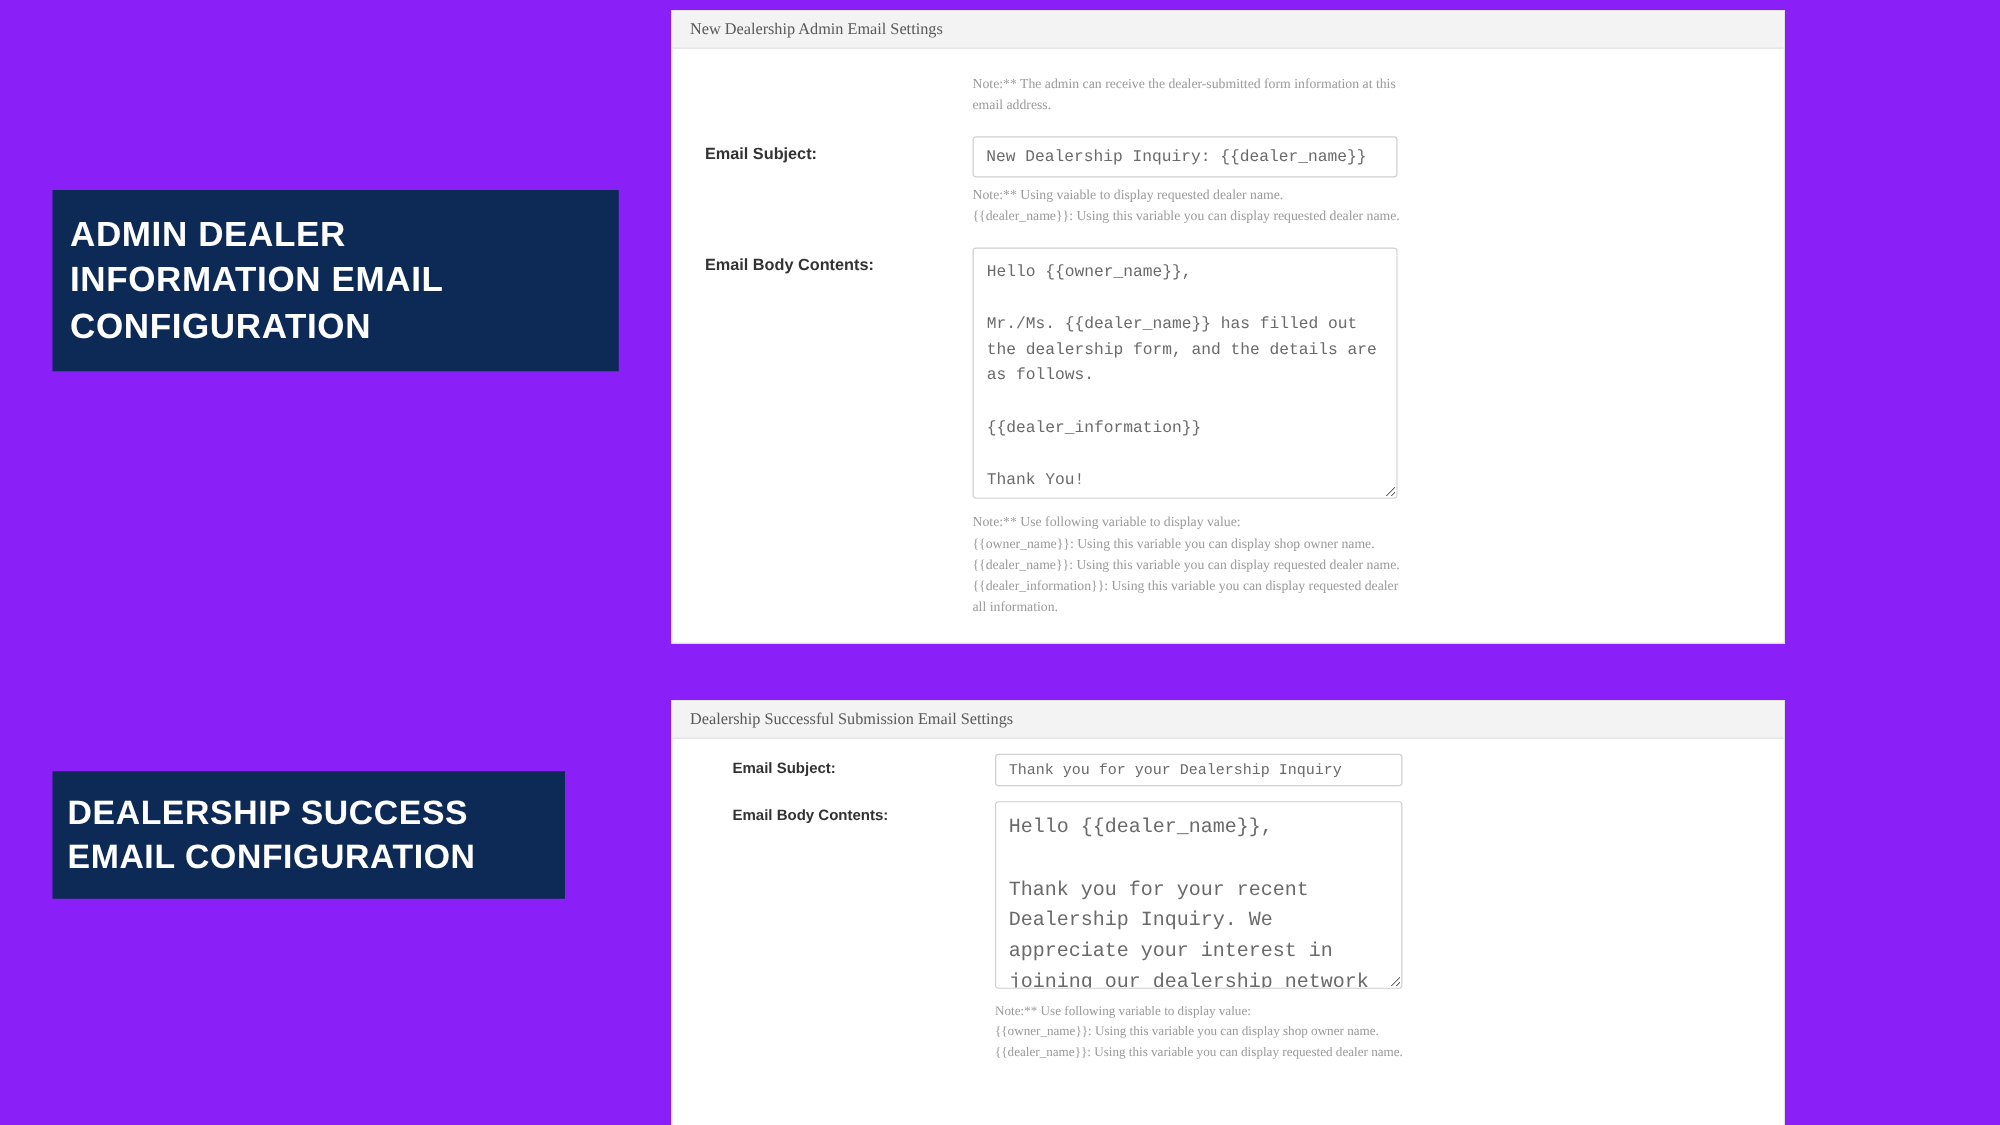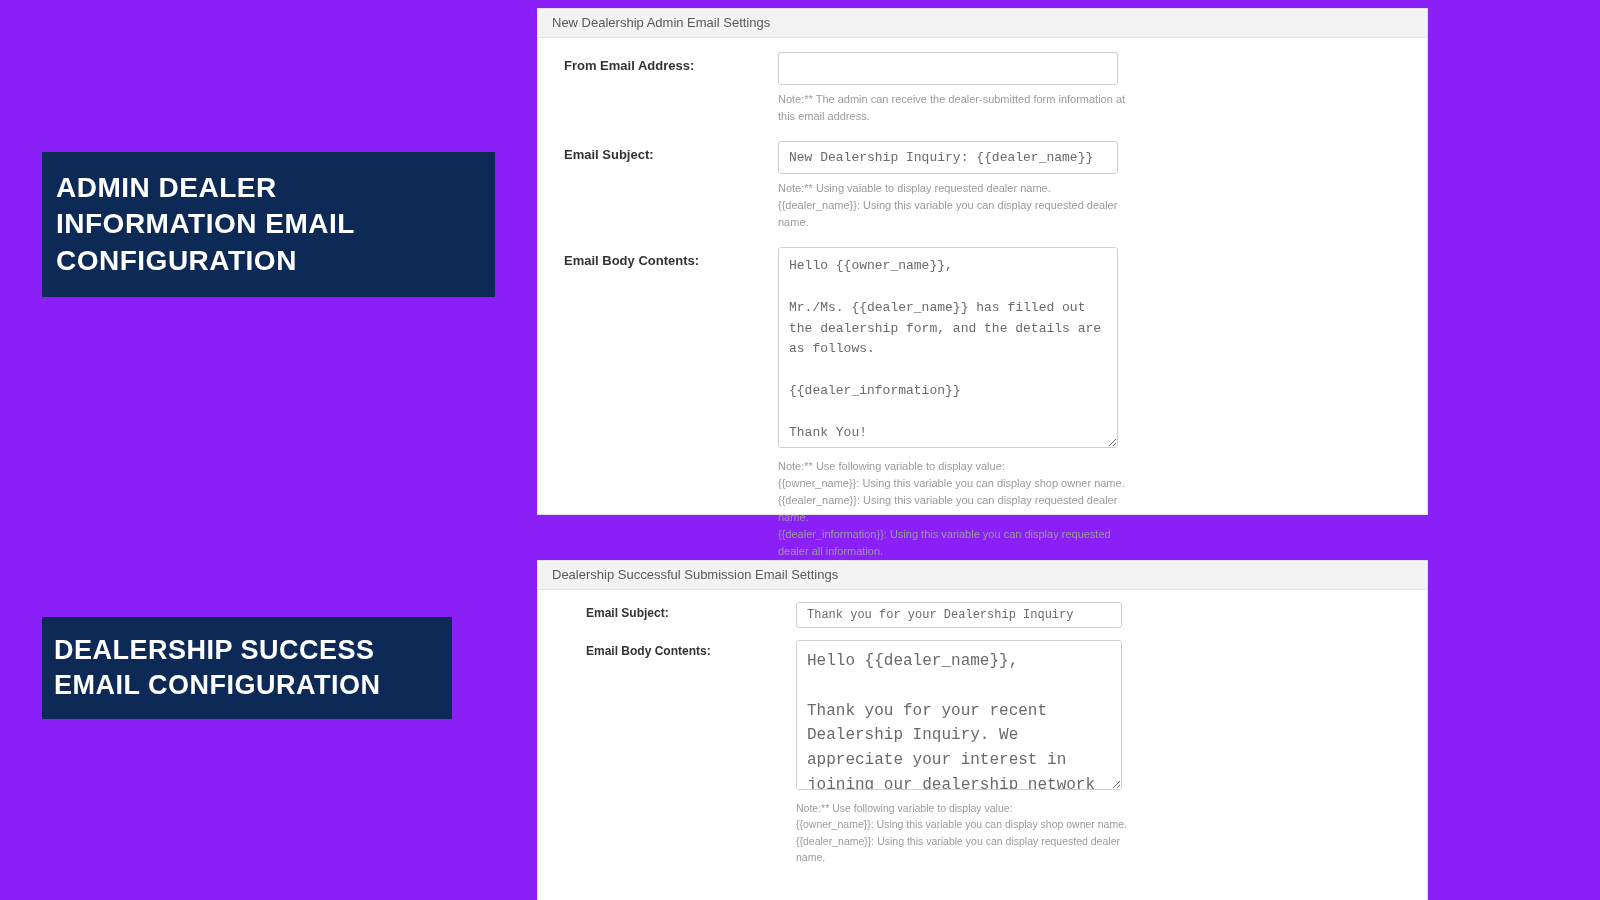--- a/index.html
+++ b/index.html
@@ -24,20 +24,21 @@
     }
     .panel-top { top: 8px; width: 891px; height: 507px; }
     .panel-bottom { top: 560px; width: 891px; height: 370px; }
 
     .panel-header {
       background: #f3f3f3;
       color: #595959;
       font-size: 13px;
       padding: 6px 14px 7px 14px;
       border-bottom: 1px solid #e4e4e4;
+      font-family: Liberation Serif, serif;
     }
 
     .form-body { padding: 14px 24px 18px 26px; }
 
     .row { display: flex; align-items: flex-start; margin-bottom: 4px; }
     .row .lbl {
       width: 214px;
       flex: 0 0 214px;
       padding-top: 6px;
       color: #333;
@@ -51,47 +52,41 @@
       border: 1px solid #cfcfcf;
       border-radius: 3px;
       padding: 8px 10px;
       font-size: 13px;
       color: #6a6a6a;
       font-family: Liberation Mono, monospace;
     }
     .txtarea { height: 201px; resize: both; line-height: 1.6; }
     .txtarea.sm { height: 150px; font-size: 16px; line-height: 1.55; }
 
-    .note-block { margin-top: 6px; margin-bottom: 16px; margin-left: 214px; max-width: 350px; }
+    .note-block { margin-top: 6px; margin-bottom: 16px; margin-left: 214px; max-width: 350px; font-family: Liberation Serif, serif; }
     .note-line { color: #9b9b9b; font-size: 11px; line-height: 1.55; }
 
     
     .panel-bottom .form-body { padding: 12px 26px 12px 48px; }
     .panel-bottom .row .lbl { width: 210px; flex: 0 0 210px; font-size: 12px; padding-top: 4px; }
     .panel-bottom .txt-input { width: 326px; padding: 5px 10px; font-size: 12px; }
     .panel-bottom .note-block { margin-left: 210px; max-width: 350px; margin-top: 6px; margin-bottom: 4px; }
     .panel-bottom .note-line { font-size: 10.5px; }
     .panel-bottom .txtarea { width: 326px; }
   </style>
 </head>
 <body>
 
 <div class="left-label label1">ADMIN DEALER INFORMATION EMAIL CONFIGURATION</div>
 <div class="left-label label2">DEALERSHIP SUCCESS EMAIL CONFIGURATION</div>
 
 <div class="panel panel-top">
   <div class="panel-header">New Dealership Admin Email Settings</div>
   <div class="form-body">
 
-    <div class="row">
-      <div class="lbl">From Email Address:</div>
-      <div class="field">
-        <input class="txt-input" type="text" value="" style="">
-      </div>
-    </div>
     <div class="note-block">
       <div class="note-line">Note:** The admin can receive the dealer-submitted form information at this email address.</div>
     </div>
 
     <div class="row">
       <div class="lbl">Email Subject:</div>
       <div class="field">
         <input class="txt-input" type="text" value="New Dealership Inquiry: {{dealer_name}}" style="">
       </div>
     </div>

